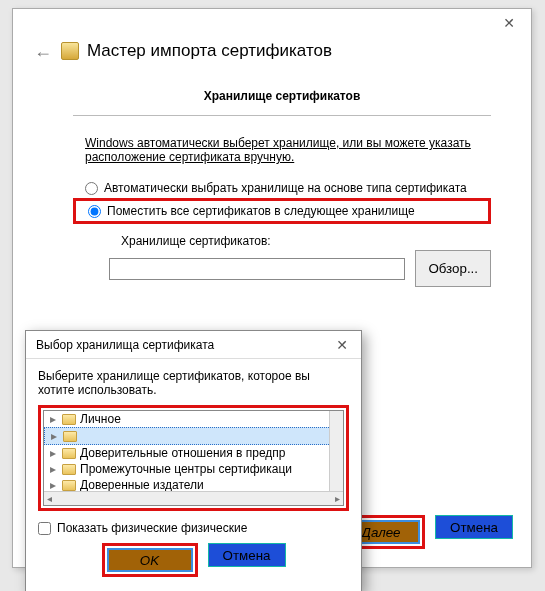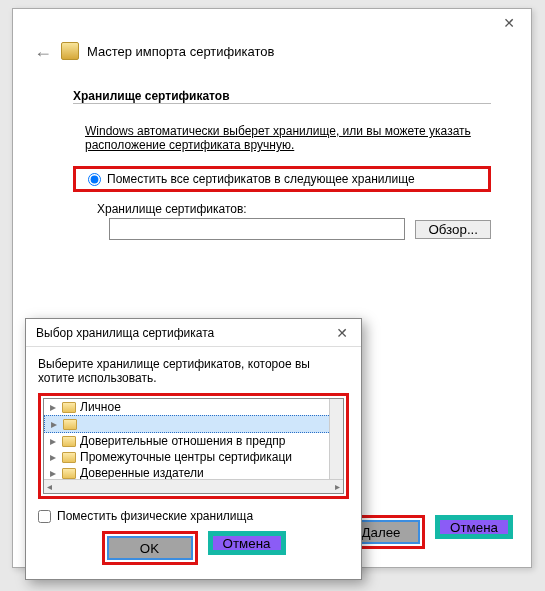--- a/index.html
+++ b/index.html
@@ -46,28 +46,29 @@
     display: flex; align-items: center; justify-content: center;
     font-size: 18px;
     color: #777;
   }
   .wizard-icon {
     width: 18px; height: 18px;
     background: linear-gradient(#f8e49a,#d6a83a);
     border: 1px solid #b8922e;
     border-radius: 2px;
   }
-  .wizard-title { font-size: 13px; }
+  .wizard-title { font-size: 17px; }
   .content {
     padding: 20px 40px 0 60px;
   }
   .section-title {
     font-weight: 600;
     font-size: 12px;
-    margin-bottom: 0;
+    margin-bottom: 12px;
+    text-align: center;
   }
   .section-desc {
     color: #000;
     margin-bottom: 6px;
   }
   .hr {
     border-top: 1px solid #bbb;
     margin-bottom: 20px;
   }
   .info {
@@ -80,66 +81,67 @@
     align-items: center;
     gap: 6px;
     padding: 3px 12px;
   }
   input[type=radio] { margin: 0; }
   .highlight-red {
     border: 3px solid #d11;
     padding: 0;
   }
   .store-label {
-    margin: 10px 0 2px 24px;
+    margin: 10px 0 2px 48px;
   }
   .store-row {
     display: flex;
     align-items: center;
     gap: 10px;
     margin-left: 36px;
   }
   .store-input {
     width: 320px;
     height: 22px;
     border: 1px solid #888;
     background: #fff;
     padding: 0 4px;
   }
   .browse-btn {
-    height: 19px;
+    height: 37px;
     padding: 0 12px;
     background: #eee;
     border: 1px solid #999;
   }
   .buttons-bar {
     position: absolute;
     bottom: 18px; right: 18px;
     display: flex;
     gap: 10px;
   }
   .win-btn {
     min-width: 78px;
     height: 24px;
-    background: #8b5cf6;
-    border: 5px solid #14b8a6;
+    background: #1d4ed8;
+    border: 1px solid #14b8a6;
     display: flex;
     align-items: center;
     justify-content: center;
   }
   .win-btn.default {
     border: 2px solid #3b8de0;
-    background: #a3a3a3;
+    background: #a16207;
+    font-style: italic;
   }
   .red-frame { border: 3px solid #d11; padding: 2px; display: inline-flex; }
 
   
   .modal {
     position: absolute;
-    left: 25px; top: 318px;
+    left: 25px; top: 330px;
     width: 337px; height: 262px;
     background: #fff;
     border: 1px solid #888;
     box-shadow: 4px 4px 12px rgba(0,0,0,0.35);
   }
   .modal-titlebar {
     height: 28px;
     background: #fff;
     display: flex;
     align-items: center;
@@ -228,20 +230,24 @@
     <div class="back-arrow">←</div>
     <div class="wizard-icon"></div>
     <div class="wizard-title">Мастер импорта сертификатов</div>
   </div>
 
   <div class="content">
     <div class="section-title">Хранилище сертификатов</div>
     <div class="hr"></div>
     <div class="info">Windows автоматически выберет хранилище, или вы можете указать расположение сертификата вручную.</div>
 
+    <label class="radio-row">
+      <input type="radio" name="storeopt" style="">
+      <span>Автоматически выбрать хранилище на основе типа сертификата</span>
+    </label>
 
     <div class="highlight-red">
       <label class="radio-row">
         <input type="radio" name="storeopt" checked="" style="">
         <span>Поместить все сертификатов в следующее хранилище</span>
       </label>
     </div>
 
     <div class="store-label">Хранилище сертификатов:</div>
     <div class="store-row">
@@ -295,21 +301,21 @@
         <div class="tree-scroll-v"></div>
         <div class="tree-scroll-h">
           <span style="padding:0 3px">◂</span>
             <span style="padding:0 3px">▸</span>
         </div>
       </div>
     </div>
 
     <label class="check-row">
       <input type="checkbox" style="">
-      <span>Поместить физические хранилища</span>
+      <span>Показать физические физические</span>
     </label>
 
     <div class="modal-buttons">
       <span class="red-frame">
         <button class="win-btn default" style="min-width:86px">OK</button>
       </span>
       <button class="win-btn">Отмена</button>
     </div>
   </div>
 </div>

